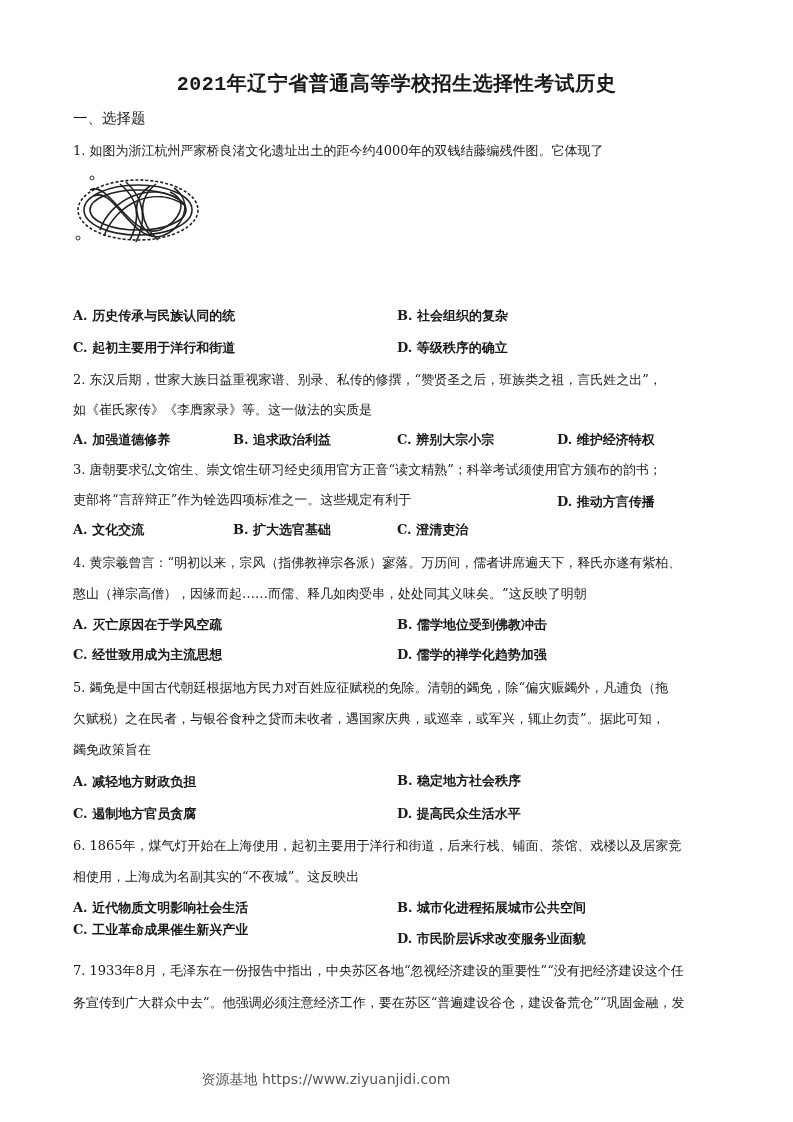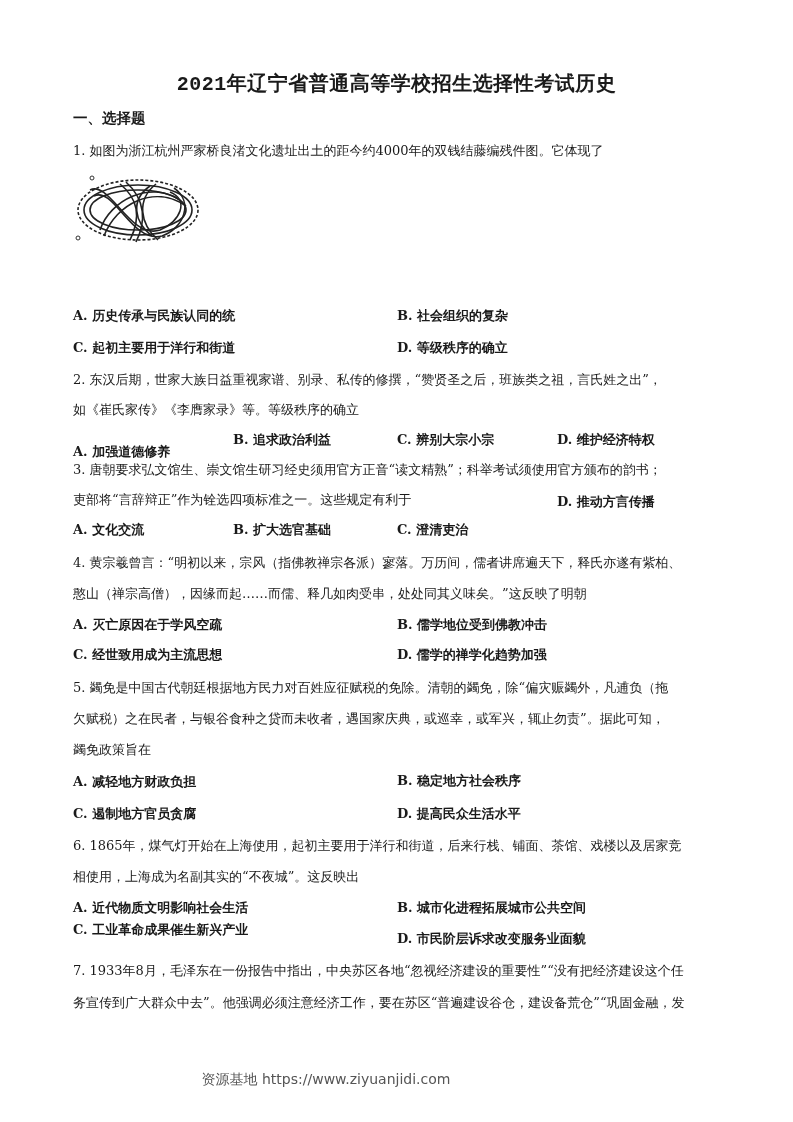--- a/index.html
+++ b/index.html
@@ -8,21 +8,21 @@
     font-family: "DejaVu Serif", "Liberation Serif", serif;
     color: #1a1a1a;
   }
   .page-title {
     position: absolute; top: 70px; left: 0; width: 793px; text-align: center;
     font-size: 20px; font-weight: bold; letter-spacing: 0.5px;
     font-family: Liberation Mono, monospace;
   }
   .section-title {
     position: absolute; top: 109px; left: 73px;
-    font-size: 14.5px; font-weight: bold;
+    font-size: 14.5px; font-weight: normal;
   }
   .q-line {
     position: absolute; left: 73px; width: 660px;
     font-size: 13px; line-height: 16px; white-space: nowrap;
   }
   .opt {
     position: absolute; font-size: 13px; line-height: 16px; white-space: nowrap; font-weight: bold;
   }
   .figure {
     position: absolute; left: 70px; top: 170px; width: 136px; height: 78px;
@@ -63,22 +63,22 @@
       </svg>
     </div>
     <div class="opt" style="top:308px; left:73px">A. 历史传承与民族认同的统</div>
     <div class="opt" style="top:308px; left:397px">B. 社会组织的复杂</div>
     <div class="opt" style="top:340px; left:73px">C. 起初主要用于洋行和街道</div>
     <div class="opt" style="top:340px; left:397px">D. 等级秩序的确立</div>
   </div>
 
   <div>
     <div class="q-line" style="top:372px">2. 东汉后期，世家大族日益重视家谱、别录、私传的修撰，“赞贤圣之后，班族类之祖，言氏姓之出”，</div>
-    <div class="q-line" style="top:402px">如《崔氏家传》《李膺家录》等。等级秩序的确立</div>
-    <div class="opt" style="top:444px; left:73px">A. 加强道德修养</div>
+    <div class="q-line" style="top:402px">如《崔氏家传》《李膺家录》等。这一做法的实质是</div>
+    <div class="opt" style="top:432px; left:73px">A. 加强道德修养</div>
     <div class="opt" style="top:432px; left:233px">B. 追求政治利益</div>
     <div class="opt" style="top:432px; left:397px">C. 辨别大宗小宗</div>
     <div class="opt" style="top:432px; left:557px">D. 维护经济特权</div>
   </div>
 
   <div>
     <div class="q-line" style="top:462px">3. 唐朝要求弘文馆生、崇文馆生研习经史须用官方正音“读文精熟”；科举考试须使用官方颁布的韵书；</div>
     <div class="q-line" style="top:492px">吏部将“言辞辩正”作为铨选四项标准之一。这些规定有利于</div>
     <div class="opt" style="top:522px; left:73px">A. 文化交流</div>
     <div class="opt" style="top:522px; left:233px">B. 扩大选官基础</div>

